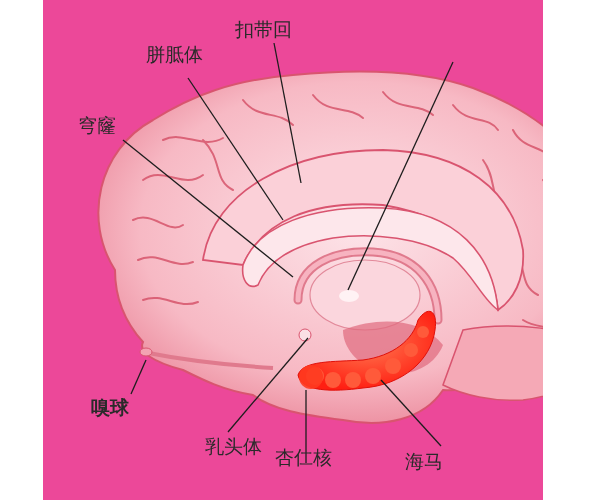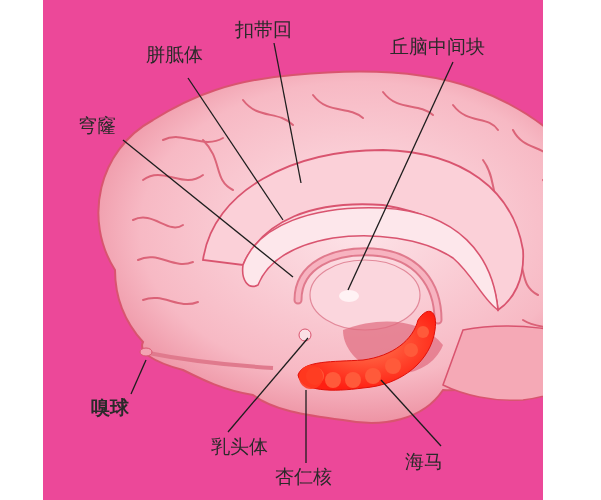--- a/index.html
+++ b/index.html
@@ -93,19 +93,18 @@
       <line x1="80" y1="140" x2="250" y2="277"></line>
       <line x1="88" y1="394" x2="103" y2="360"></line>
       <line x1="185" y1="432" x2="265" y2="338"></line>
       <line x1="263" y1="463" x2="263" y2="390"></line>
       <line x1="398" y1="446" x2="338" y2="380"></line>
     </g>
   </svg>
 
   <span class="label" style="left:192px; top:20px;">扣带回</span>
   <span class="label" style="left:103px; top:45px;">胼胝体</span>
-  <span class="label" style="left:347px; top:37px;">丘脑中间块</span>
   <span class="label" style="left:35px; top:116px;">穹窿</span>
   <span class="label" style="left:48px; top:398px;font-weight:bold;">嗅球</span>
-  <span class="label" style="left:168px; top:437px;text-align:right;">乳头体</span>
-  <span class="label" style="left:232px; top:467px;">杏仁核</span>
+  <span class="label" style="left:162px; top:437px;text-align:right;">乳头体</span>
+  <span class="label" style="left:232px; top:448px;">杏仁核</span>
   <span class="label" style="left:362px; top:452px;">海马</span>
 </div>
 
 </body></html>

